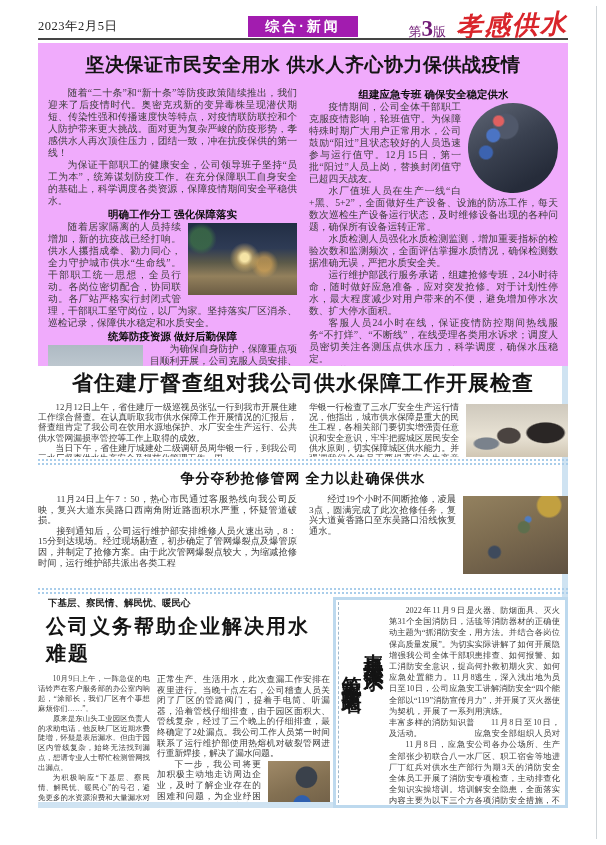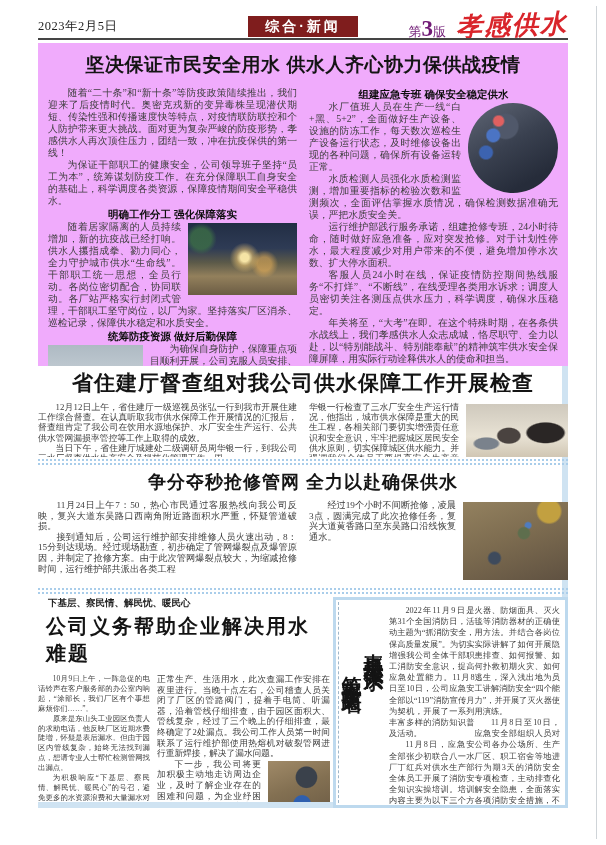--- a/index.html
+++ b/index.html
@@ -3,21 +3,21 @@
 <meta charset="utf-8">
 <style>
   html,body{margin:0;padding:0;background:#ffffff}
   .page{position:relative;width:606px;height:845px;background:#fff;overflow:hidden;
         font-family:"Liberation Serif",serif;color:#3c3c3c}
   .edge-vline{position:absolute;left:596px;top:6px;width:1px;height:833px;background:#cfd4d8}
 
   
   .hdr{position:absolute;left:38px;top:8px;width:530px;height:30px}
   .date{position:absolute;left:0;bottom:3px;font-size:12.5px;color:#1d1d1d;letter-spacing:.5px}
-  .banner{position:absolute;left:210px;bottom:1px;width:110px;height:21px;background:#7f1d1d;
+  .banner{position:absolute;left:210px;bottom:1px;width:110px;height:21px;background:#a21caf;
           color:#fff;display:flex;align-items:center;justify-content:center;
           font-family:"Liberation Sans",sans-serif;font-weight:bold;font-size:14px;letter-spacing:3px}
   .pright{position:absolute;right:0;bottom:0;display:flex;align-items:flex-end;gap:10px}
   .pno{font-size:13px;color:#701a75;line-height:1}
   .pno b{font-size:23px;line-height:.8;font-family:"Liberation Serif",serif}
   .masthead{color:#d9252b;font-size:26px;font-weight:bold;font-style:italic;line-height:1;
             transform:rotate(-2deg);font-family:"DejaVu Serif",serif;letter-spacing:2px}
   .hrule{position:absolute;left:38px;top:38px;width:530px;height:2px;background:#454545}
 
   
@@ -44,21 +44,21 @@
   
   .a2{position:absolute;left:38px;top:369px;width:530px;height:88px;overflow:hidden}
   .a2 h2{margin:0 0 5px;text-align:center;font-size:21px;letter-spacing:1px}
   .a2 .col{font-size:8.8px;line-height:10.2px}
 
   .sep1{top:459px}
   .sep2{top:588px}
 
   
   .a3{position:absolute;left:38px;top:468px;width:530px;height:117px;overflow:hidden}
-  .a3 h2{margin:2px 0 6px;text-align:center;font-size:18px;letter-spacing:1px}
+  .a3 h2{margin:2px 0 6px;text-align:center;font-size:14px;letter-spacing:1px}
   .a3 .col{font-size:9.2px;line-height:10.6px}
 
   
   .a4{position:absolute;left:38px;top:597px;width:292px;height:205px;overflow:hidden}
   .kicker{margin:0 0 3px 10px;font-size:9.5px;font-weight:bold;color:#1c1c1c;
           font-family:"Liberation Sans",sans-serif}
   .a4 h2{margin:0 0 7px 8px;font-size:20px;letter-spacing:2px}
   .a4 .cols{gap:7px}
   .a4 .colA{flex:none;width:112px;font-size:7.4px;line-height:9.9px;text-align:justify}
   .a4 .colB{flex:1;min-width:0;font-size:8.7px;line-height:10.6px;text-align:justify}
@@ -139,20 +139,21 @@
         <h4 class="sec">明确工作分工 强化保障落实</h4>
         <div class="photo ph-night fr"></div>
         <p class="ind">随着居家隔离的人员持续增加，新的抗疫战已经打响。供水人攥指成拳、勠力同心，全力守护城市供水“生命线”。干部职工统一思想，全员行动。各岗位密切配合，协同联动。各厂站严格实行封闭式管理，干部职工坚守岗位，以厂为家。坚持落实厂区消杀、巡检记录，保障供水稳定和水质安全。</p>
         <h4 class="sec">统筹防疫资源 做好后勤保障</h4>
         <div class="photo ph-bldg fl"></div>
         <p class="ind">为确保自身防护，保障重点项目顺利开展，公司克服人员安排、车辆调度和物资运输等各方面的困难，调配各种力量，保证施工进度。同时，为保障一线参战人员心无旁骛、全力应战，公司物资设备部紧急采购分发防疫、防冻等物资，为在岗员工发放N95口罩及防疫药品，确保“战士们”后顾无忧。</p>
       </div>
       <div class="col">
         <h4 class="sec">组建应急专班 确保安全稳定供水</h4>
         <div class="photo ph-circle fr"></div>
+        <p class="ind">疫情期间，公司全体干部职工克服疫情影响，轮班值守。为保障特殊时期广大用户正常用水，公司鼓励“阳过”且状态较好的人员迅速参与运行值守。12月15日，第一批“阳过”人员上岗，替换封闭值守已超四天战友。</p>
         <p class="ind">水厂值班人员在生产一线“白+黑、5+2”，全面做好生产设备、设施的防冻工作，每天数次巡检生产设备运行状态，及时维修设备出现的各种问题，确保所有设备运转正常。</p>
         <p class="ind">水质检测人员强化水质检测监测，增加重要指标的检验次数和监测频次，全面评估掌握水质情况，确保检测数据准确无误，严把水质安全关。</p>
         <p class="ind">运行维护部践行服务承诺，组建抢修专班，24小时待命，随时做好应急准备，应对突发抢修。对于计划性停水，最大程度减少对用户带来的不便，避免增加停水次数、扩大停水面积。</p>
         <p class="ind">客服人员24小时在线，保证疫情防控期间热线服务“不打烊”、“不断线”，在线受理各类用水诉求；调度人员密切关注各测压点供水压力，科学调度，确保水压稳定。</p>
 
         <p class="ind">年关将至，“大考”在即。在这个特殊时期，在各条供水战线上，我们孝感供水人众志成城，恪尽职守、全力以赴，以“特别能战斗、特别能奉献”的精神筑牢供水安全保障屏障，用实际行动诠释供水人的使命和担当。</p>
       </div>
     </div>
   </section>
 

